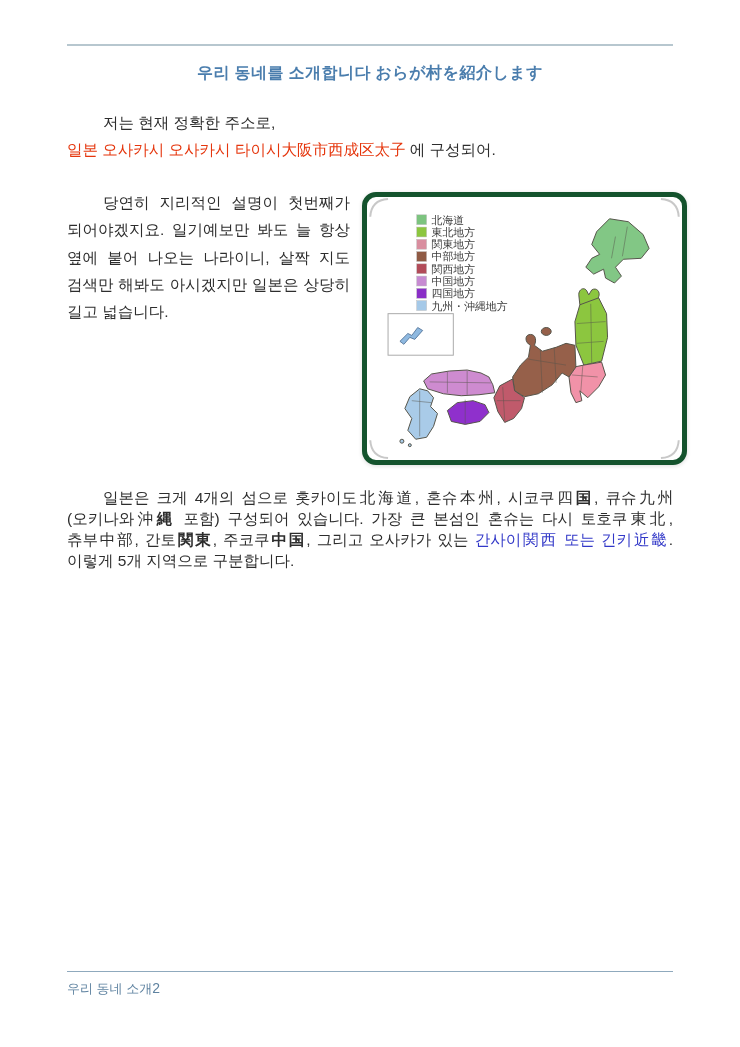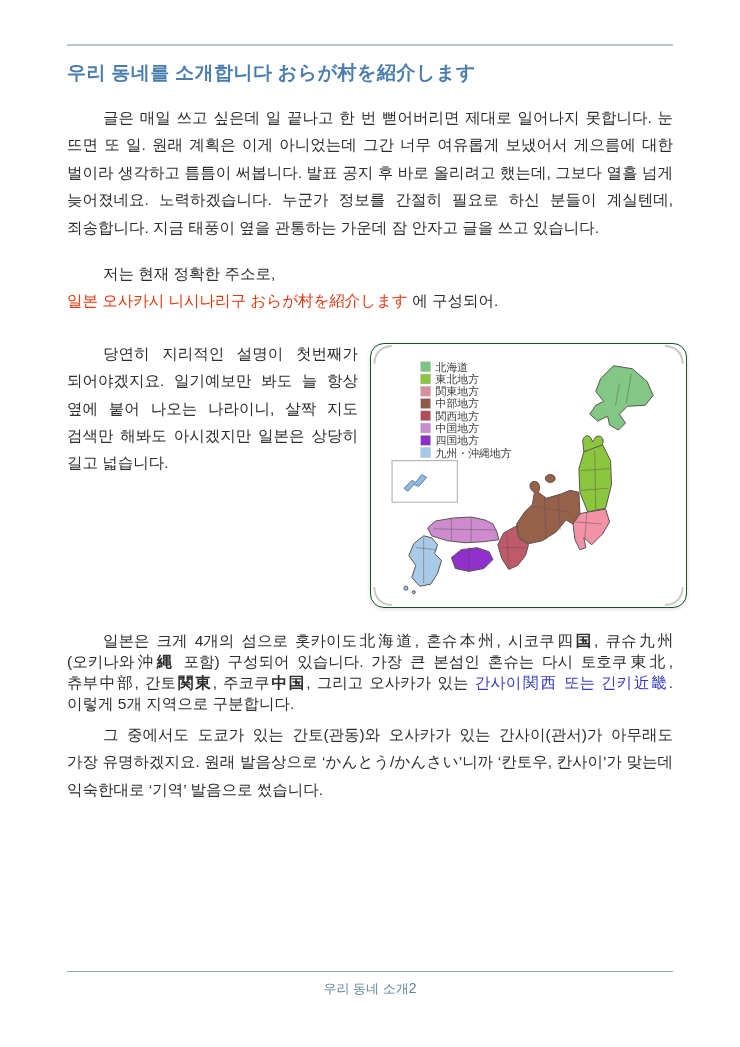--- a/index.html
+++ b/index.html
@@ -7,66 +7,65 @@
     position:relative;width:740px;height:1047px;background:#ffffff;
     font-family:"Liberation Sans","DejaVu Sans",sans-serif;
     color:#2d2d2d;overflow:hidden;
   }
   .top-rule{
     position:absolute;left:67px;right:67px;top:44px;
     border-top:2px solid var(--rule_top,#b7c7cf);
   }
   .content{position:absolute;left:67px;right:67px;top:56px;}
   .page-title{
-    text-align:left;margin:0 0 14px 0;
+    text-align:center;margin:0 0 14px 0;
     font-family:"Liberation Serif","DejaVu Serif",serif;
-    font-weight:bold;font-size:19px;line-height:34px;
+    font-weight:bold;font-size:16px;line-height:34px;
     color:var(--title,#4a7dad);letter-spacing:.5px;
   }
   p.body{
     margin:0;font-size:15.5px;line-height:27.4px;text-align:justify;
     text-indent:36px;word-break:keep-all;
   }
   p.address{margin:19px 0 0 0;}
   .seg-red{color:var(--address_red,#e5360d);}
   .seg-bold{font-weight:bold;}
   .seg-link{color:var(--link_blue,#3238c8);cursor:pointer;}
   .map-section{margin-top:25px;}
   .map-section::after{content:"";display:block;clear:both;}
   .map-figure{
     float:right;width:315px;height:263px;margin:3px -14px 6px 12px;
-    background:#fff;border:1px solid #14532d;border-radius:14px;
+    background:#fff;border:5px solid #14532d;border-radius:14px;
     box-shadow:0 1px 4px rgba(0,0,0,.14);
   }
   .map-figure svg{display:block;width:100%;height:100%;}
   .lgt{font-size:11px;fill:#3a3a3a;font-family:"Liberation Sans","DejaVu Sans",sans-serif;}
   p.islands{margin:16px 0 0 0;line-height:21px;}
   p.kanto-kansai{margin:7px 0 0 0;}
   p.compare{margin:0;}
   .footer{
     position:absolute;left:67px;right:67px;top:971px;
     border-top:1px solid var(--rule_bottom,#8fa9bd);
-    padding-top:8px;display:flex;justify-content:center;align-items:baseline;
+    padding-top:8px;display:flex;justify-content:flex-start;align-items:baseline;
     color:var(--footer_text,#5e82a0);
   }
   .footer .ft-left{font-size:13px;}
   .footer .ft-right{font-size:14px;}
 </style>
 </head>
 <body>
 
 <div class="page">
   <div class="top-rule"></div>
 
   <div class="content">
     <h1 class="page-title">우리 동네를 소개합니다 おらが村を紹介します</h1>
 
-    <p class="body">글은 매일 쓰고 싶은데 일 끝나고 한 번 뻗어버리면 제대로 일어나지 못합니다. 눈 뜨면 또 일. 원래 계획은 이게 아니었는데 그간 너무 여유롭게 보냈어서 게으름에 대한 벌이라 생각하고 틈틈이 써봅니다. 발표 공지 후 바로 올리려고 했는데, 그보다 열흘 넘게 늦어졌네요. 노력하겠습니다. 누군가 정보를 간절히 필요로 하신 분들이 계실텐데, 죄송합니다. 지금 태풍이 옆을 관통하는 가운데 잠 안자고 글을 쓰고 있습니다.</p>
 
-    <p class="body address"><span>저는 현재 정확한 주소로,</span><br><span class="seg-red">일본 오사카시 니시나리구 おらが村を紹介します</span><span> 에 구성되어.</span></p>
+    <p class="body address"><span>저는 현재 정확한 주소로,</span><br><span class="seg-red">일본 오사카시 오사카시 타이시大阪市西成区太子</span><span> 에 구성되어.</span></p>
 
     <div class="map-section">
       <div class="map-figure">
         <svg viewBox="0 0 316 266" xmlns="http://www.w3.org/2000/svg">
 
           <g stroke="#c8c8c8" stroke-width="2" fill="none">
             <path d="M2 20 Q3 3 20 2"></path>
             <path d="M296 2 Q313 3 314 20"></path>
             <path d="M314 246 Q313 263 296 264"></path>
             <path d="M20 264 Q3 263 2 246"></path>
@@ -132,21 +131,20 @@
               <text x="64" y="113.8" class="lgt">九州・沖縄地方</text>
             </g>
         </svg>
       </div>
 
       <p class="body">당연히 지리적인 설명이 첫번째가 되어야겠지요. 일기예보만 봐도 늘 항상 옆에 붙어 나오는 나라이니, 살짝 지도 검색만 해봐도 아시겠지만 일본은 상당히 길고 넓습니다.</p>
     </div>
 
     <p class="body islands"><span>일본은 크게 4개의 섬으로 홋카이도北海道, 혼슈本州, 시코쿠四</span><span class="seg-bold">国</span><span>, 큐슈九州(오키나와沖</span><span class="seg-bold">縄</span><span> 포함) 구성되어 있습니다. 가장 큰 본섬인 혼슈는 다시 토호쿠東北, 츄부中部, 간토</span><span class="seg-bold">関東</span><span>, 주코쿠</span><span class="seg-bold">中国</span><span>, 그리고 오사카가 있는 </span><span class="seg-link">간사이関西 또는 긴키近畿</span><span>. 이렇게 5개 지역으로 구분합니다.</span></p>
 
-    <p class="body kanto-kansai">그 중에서도 도쿄가 있는 간토(관동)와 오사카가 있는 간사이(관서)가 아무래도 가장 유명하겠지요. 원래 발음상으로 ‘かんとう/かんさい’니까 ‘칸토우, 칸사이’가 맞는데 익숙한대로 ‘기역’ 발음으로 썼습니다.</p>
 
   </div>
 
   <div class="footer">
     <span class="ft-left">우리 동네 소개</span>
     <span class="ft-right">2</span>
   </div>
 </div>
 
 </body></html>

